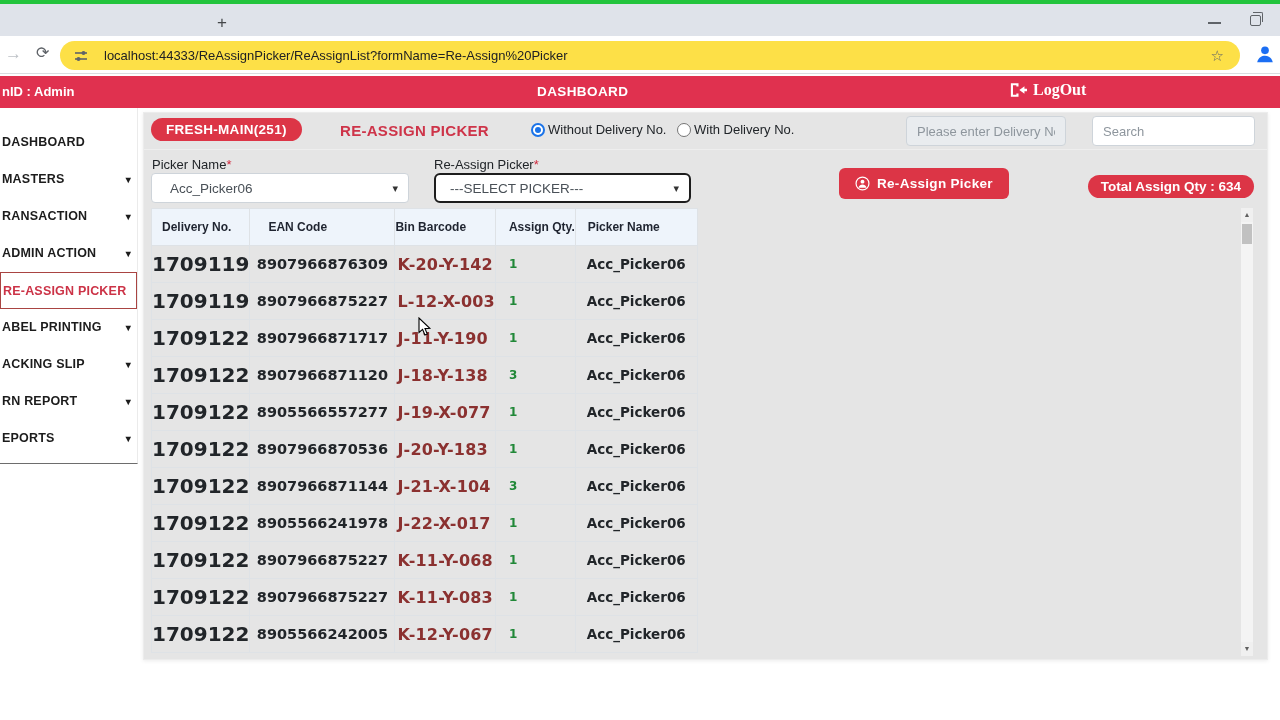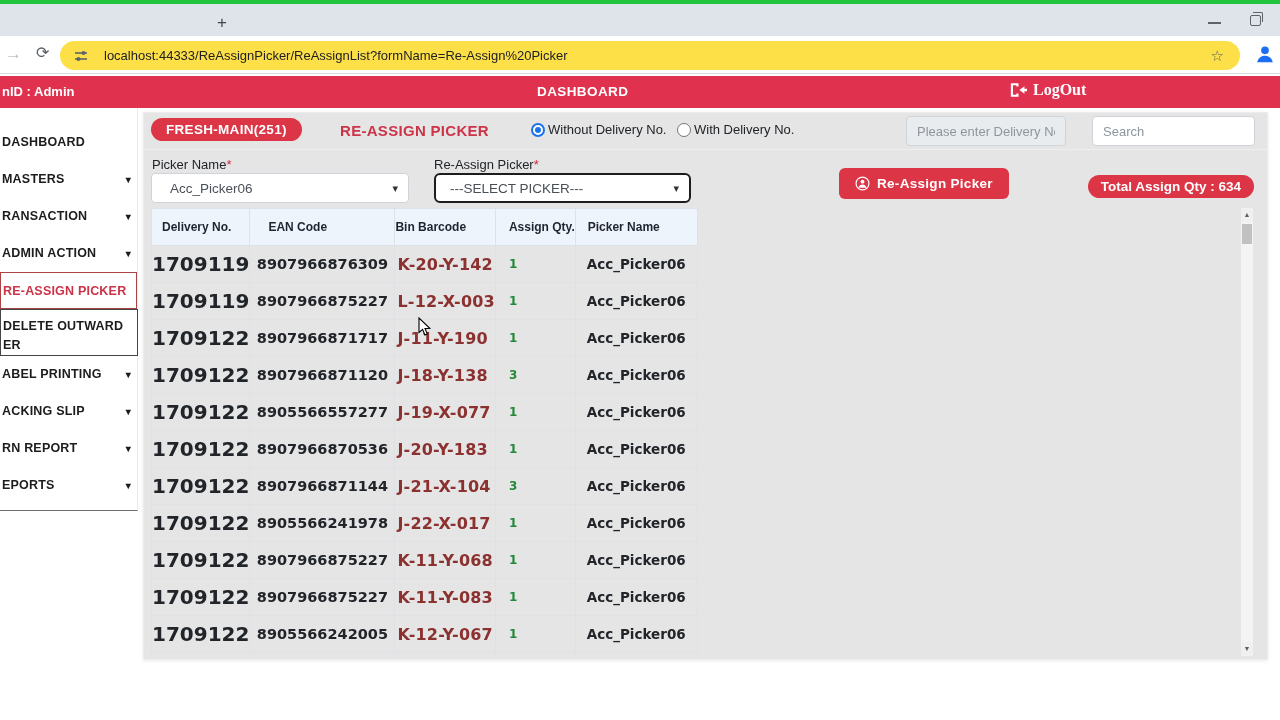--- a/index.html
+++ b/index.html
@@ -135,21 +135,20 @@
       <span>LogOut</span>
     </span>
   </div>
 
   <div class="sidebar">
       <div class="sb-item"><span class="sb-label">DASHBOARD</span></div>
       <div class="sb-item"><span class="sb-label">MASTERS</span><span class="sb-caret">▾</span></div>
       <div class="sb-item"><span class="sb-label">RANSACTION</span><span class="sb-caret">▾</span></div>
       <div class="sb-item"><span class="sb-label">ADMIN ACTION</span><span class="sb-caret">▾</span></div>
       <div class="sb-item active"><span class="sb-label">RE-ASSIGN PICKER</span></div>
-      <div class="sb-item boxed"><span class="sb-label">DELETE OUTWARD ER</span></div>
       <div class="sb-item"><span class="sb-label">ABEL PRINTING</span><span class="sb-caret">▾</span></div>
       <div class="sb-item"><span class="sb-label">ACKING SLIP</span><span class="sb-caret">▾</span></div>
       <div class="sb-item"><span class="sb-label">RN REPORT</span><span class="sb-caret">▾</span></div>
       <div class="sb-item"><span class="sb-label">EPORTS</span><span class="sb-caret">▾</span></div>
     </div>
 
   <div class="card">
 
     <div class="row1">
       <span class="badge-pill">FRESH-MAIN(251)</span>

